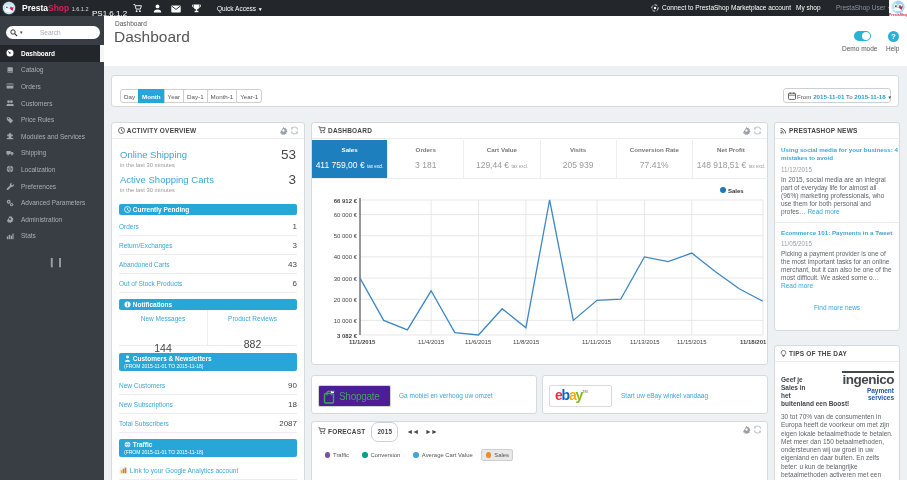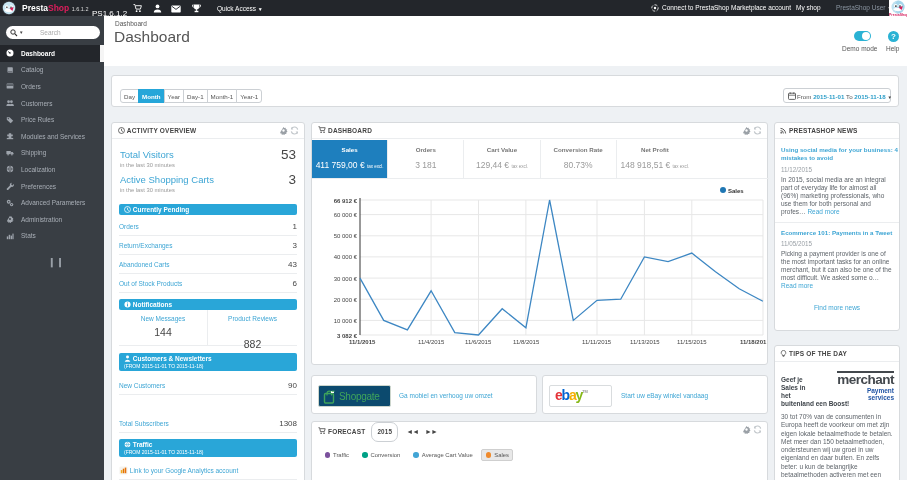--- a/index.html
+++ b/index.html
@@ -247,21 +247,21 @@
       </svg> ACTIVITY OVERVIEW
     <span class="picons"><svg class="gearicon" width="9" height="9" viewBox="0 0 10 10">
           <path d="M5 1 l0.9 1.3 1.5-0.4 0.2 1.6 1.6 0.4 -0.7 1.4 1 1.2 -1.4 0.8 0.1 1.6 -1.6-0.1 -0.8 1.4 -1.2-1 -1.4 0.7 -0.4-1.6 -1.6-0.2 0.4-1.5z" fill="#9aa0a6"></path>
           <circle cx="5" cy="5" r="1.3" fill="#fff"></circle>
         </svg> <svg class="refreshicon" width="9" height="9" viewBox="0 0 10 10">
           <path d="M8.5 4 A3.6 3.6 0 0 0 1.6 3.4 M1.5 6 a3.6 3.6 0 0 0 6.9 0.6" stroke="#c3c8cc" stroke-width="1.3" fill="none"></path>
           <path d="M1.2 1.2 v2.6 h2.6z" fill="#c3c8cc"></path>
           <path d="M8.8 8.8 v-2.6 h-2.6z" fill="#c3c8cc"></path>
         </svg></span>
   </div>
-  <div class="abs blink2" style="left:8px; top:26px; font-size:9.5px; color:#3da5d4;">Total Visitors</div>
+  <div class="abs blink2" style="left:8px; top:26px; font-size:9.5px; color:#3da5d4;">Online Shipping</div>
   <div class="abs" style="right:8px; top:24px; font-size:13.5px; color:#454545;">53</div>
   <div class="abs" style="left:8px; top:38.5px; font-size:5.8px; color:#999;">in the last 30 minutes</div>
   <div class="abs blink2" style="left:8px; top:51px; font-size:9.5px; color:#3da5d4;">Active Shopping Carts</div>
   <div class="abs" style="right:8px; top:49px; font-size:13.5px; color:#454545;">3</div>
   <div class="abs" style="left:8px; top:63.5px; font-size:5.8px; color:#999;">in the last 30 minutes</div>
   <div class="abs bluebar one" style="left:0; right:0; top:81px; height:11px;">
       <span class="t1"><svg style="display:inline-block; vertical-align:-1px;" width="7" height="7" viewBox="0 0 8 8">
           <circle cx="4" cy="4" r="3.4" stroke="#fff" stroke-width="0.9" fill="none"></circle>
           <path d="M4 2 v2.2 l1.6 1" stroke="#fff" stroke-width="0.9" fill="none"></path>
         </svg> Currently Pending</span>
@@ -284,41 +284,45 @@
     </div>
   <div class="abs bluebar one" style="left:0; right:0; top:176px; height:11px;">
       <span class="t1"><svg style="display:inline-block; vertical-align:-1px;" width="7" height="7" viewBox="0 0 8 8">
           <circle cx="4" cy="4" r="3.5" fill="#fff"></circle>
           <path d="M4 1.8 v1 M4 3.6 v2.6" stroke="#29a6d8" stroke-width="1.1"></path>
         </svg> Notifications</span>
     </div>
   <div class="abs" style="left:7px; right:7px; top:187px; height:36px; border-bottom:1px solid #ebedef;">
     <div class="abs" style="left:0; top:0; width:50%; height:100%; border-right:1px solid #ebedef; text-align:center;">
       <div style="margin-top:5px; font-size:6.5px; color:#3da5d4;">New Messages</div>
-      <div style="margin-top:4px; font-size:10.5px; color:#454545;">144</div>
+      <div style="margin-top:20px; font-size:10.5px; color:#454545;">144</div>
     </div>
     <div class="abs" style="right:0; top:0; width:50%; height:100%; text-align:center;">
       <div style="margin-top:5px; font-size:6.5px; color:#3da5d4;">Product Reviews</div>
       <div style="margin-top:16px; font-size:10.5px; color:#454545;">882</div>
     </div>
   </div>
   <div class="abs bluebar" style="left:0; right:0; top:230px; height:18px;">
       <div class="t1" style="margin-top:2px; line-height:8px;"><svg style="display:inline-block; vertical-align:-1px;" width="7" height="7" viewBox="0 0 8 8">
           <circle cx="4" cy="2.3" r="1.7" fill="#fff"></circle>
           <path d="M0.8 7.6 a3.3 3 0 0 1 6.4 0z" fill="#fff"></path>
         </svg> Customers &amp; Newsletters</div>
       <div class="t2">(FROM 2015-11-01 TO 2015-11-18)</div>
     </div>
   <div class="row abs" style="left:0; right:0; top:253px;align-items:center;">
       <span class="lab">New Customers</span>
       <span class="val">90</span>
     </div>
+  <div class="row abs" style="left:0; right:0; top:272px;">
+      <span class="lab">New Subscriptions</span>
+      <span class="val">18</span>
+    </div>
   <div class="row abs" style="left:0; right:0; top:291px;">
       <span class="lab">Total Subscribers</span>
-      <span class="val">1308</span>
+      <span class="val">2087</span>
     </div>
   <div class="abs bluebar" style="left:0; right:0; top:315.5px; height:18px;">
       <div class="t1" style="margin-top:2px; line-height:8px;"><svg style="display:inline-block; vertical-align:-1px;" width="7" height="7" viewBox="0 0 10 10">
           <circle cx="5" cy="5" r="4" fill="#fff"></circle>
           <path d="M1 5 h8 M5 1 a6 6 0 0 1 0 8 M5 1 a6 6 0 0 0 0 8" stroke="#29a6d8" stroke-width="0.7" fill="none"></path>
         </svg> Traffic</div>
       <div class="t2">(FROM 2015-11-01 TO 2015-11-18)</div>
     </div>
   <div class="row abs" style="left:0; right:0; top:338px;">
       <span class="lab"><svg style="display:inline-block; vertical-align:-2px;" width="9" height="9" viewBox="0 0 10 10">
@@ -352,22 +356,26 @@
       </div>
     <div class="kpi">
         <div class="klab">Orders</div>
         <div class="kval">3 181</div>
       </div>
     <div class="kpi">
         <div class="klab">Cart Value</div>
         <div class="kval">129,44 € <span class="ksm">tax excl.</span></div>
       </div>
     <div class="kpi">
+        <div class="klab">Visits</div>
+        <div class="kval">205 939</div>
+      </div>
+    <div class="kpi">
         <div class="klab">Conversion Rate</div>
-        <div class="kval">80.73%</div>
+        <div class="kval">77.41%</div>
       </div>
     <div class="kpi" style="border-right:none;">
         <div class="klab">Net Profit</div>
         <div class="kval">148 918,51 € <span class="ksm">tax excl.</span></div>
       </div>
   </div>
 
   <svg class="abs" style="left:0; top:56px;" width="455" height="180" viewBox="0 0 455 180">
 
     <g stroke="#e7e7e7" stroke-width="1">
@@ -411,21 +419,21 @@
       <text x="270" y="165">11/11/2015</text>
       <text x="318" y="165">11/13/2015</text>
       <text x="365" y="165">11/15/2015</text>
       <text x="428" y="165" font-weight="bold">11/18/201</text>
     </g>
     <circle cx="411" cy="11" r="3" fill="#1f77b4"></circle>
     <text x="416" y="13.5" font-size="6" font-weight="bold" fill="#333" font-family="Liberation Sans">Sales</text>
   </svg>
 </div>
 <div class="panel" id="shopgate" style="left:311px; top:375px; width:226px; height:39px;">
-  <div class="abs" style="left:6px; top:9px; width:73px; height:22px; border:1px solid #cdd6cd; border-radius:2px; background:#0c4a6e;">
+  <div class="abs" style="left:6px; top:9px; width:73px; height:22px; border:1px solid #cdd6cd; border-radius:2px; background:#4c1d95;">
     <svg class="abs" style="left:4px; top:3.5px;" width="13" height="14" viewBox="0 0 13 14">
       <rect x="1.5" y="3.5" width="9" height="9.5" rx="1.2" stroke="#3fa45b" stroke-width="1.4" fill="none"></rect>
       <path d="M4 5.5 v-2 a2.3 2.3 0 0 1 4.6 0 v2" stroke="#3fa45b" stroke-width="1.2" fill="none"></path>
       <rect x="8" y="1" width="3" height="2" fill="#fff"></rect>
       <path d="M8.6 1.2 h3" stroke="#3fa45b" stroke-width="1.1"></path>
     </svg>
     <span class="abs" style="left:20px; top:4.5px; font-size:10px; color:#3fa45b; letter-spacing:-0.3px;">Shopgate</span>
   </div>
   <div class="abs" style="left:87px; top:16px; font-size:6.5px; color:#3da5d4;">Ga mobiel en verhoog uw omzet</div>
 </div>
@@ -477,20 +485,20 @@
     <div style="text-align:center; font-size:6.5px; margin-top:14px;"><span class="blink">Find more news</span></div>
   </div>
 </div>
 <div class="panel" id="tips" style="left:774px; top:345px; width:126px; height:156px;">
   <div class="phead" style="padding:0 5px;"><svg style="display:inline-block; vertical-align:-1px;" width="7" height="7" viewBox="0 0 8 8">
         <path d="M4 0.5 a2.6 2.6 0 0 1 1.4 4.8 l-0.2 1 h-2.4 l-0.2 -1 A2.6 2.6 0 0 1 4 0.5z" stroke="#444" stroke-width="0.8" fill="none"></path>
         <path d="M3 7 h2 M3.4 7.8 h1.2" stroke="#444" stroke-width="0.7"></path>
       </svg> TIPS OF THE DAY</div>
   <div style="position:relative; padding:8px 6px 0 6px;">
     <div class="abs" style="right:5px; top:9px; text-align:right;">
-      <div style="font-size:13.5px; font-weight:bold; color:#43484d; letter-spacing:-0.5px; border-top:2px solid #43484d; line-height:14px;">merchant</div>
+      <div style="font-size:13.5px; font-weight:bold; color:#43484d; letter-spacing:-0.5px; border-top:2px solid #43484d; line-height:14px;">ingenico</div>
       <div style="font-size:6.5px; font-weight:bold; color:#2255a4; line-height:7px;">Payment<br>services</div>
     </div>
     <div style="width:30px; font-size:6.5px; font-weight:bold; color:#3e444a; line-height:8px; margin-top:6px;">Geef je Sales in het</div>
     <div style="width:110px; font-size:6.5px; font-weight:bold; color:#3e444a; line-height:8px;">buitenland een Boost!</div>
     <div style="font-size:6.5px; color:#5e646a; line-height:8.3px; margin-top:5px;">30 tot 70% van de consumenten in Europa heeft de voorkeur om met zijn eigen lokale betaalmethode te betalen. Met meer dan 150 betaalmethoden, ondersteunen wij uw groei in uw eigenland en daar buiten. En zelfs beter: u kun de belangrijke betaalmethoden activeren met een</div>
   </div>
 </div>
 
 </body></html>

